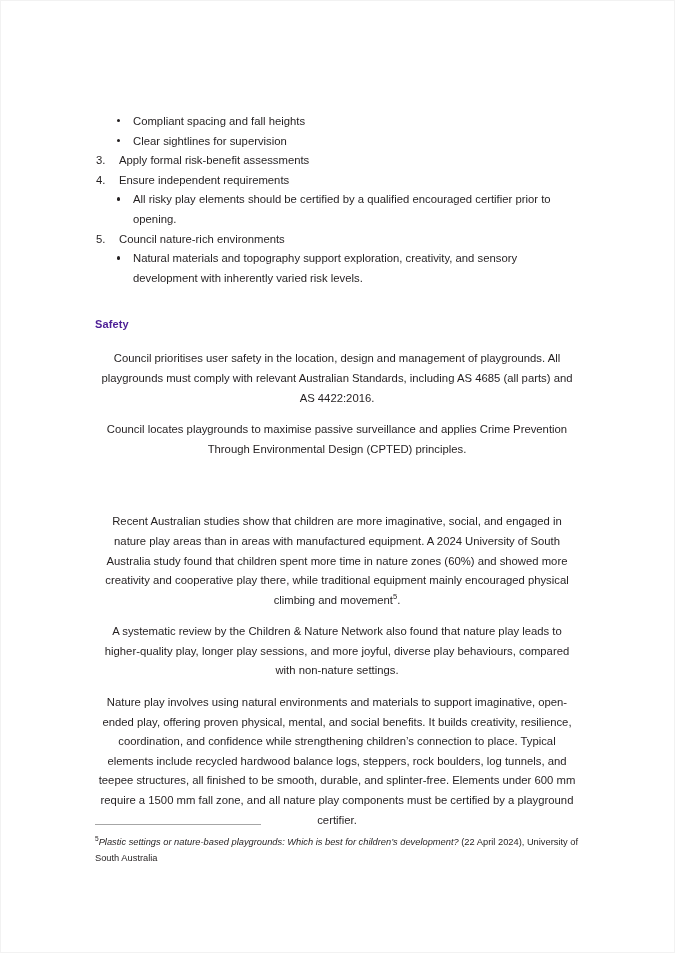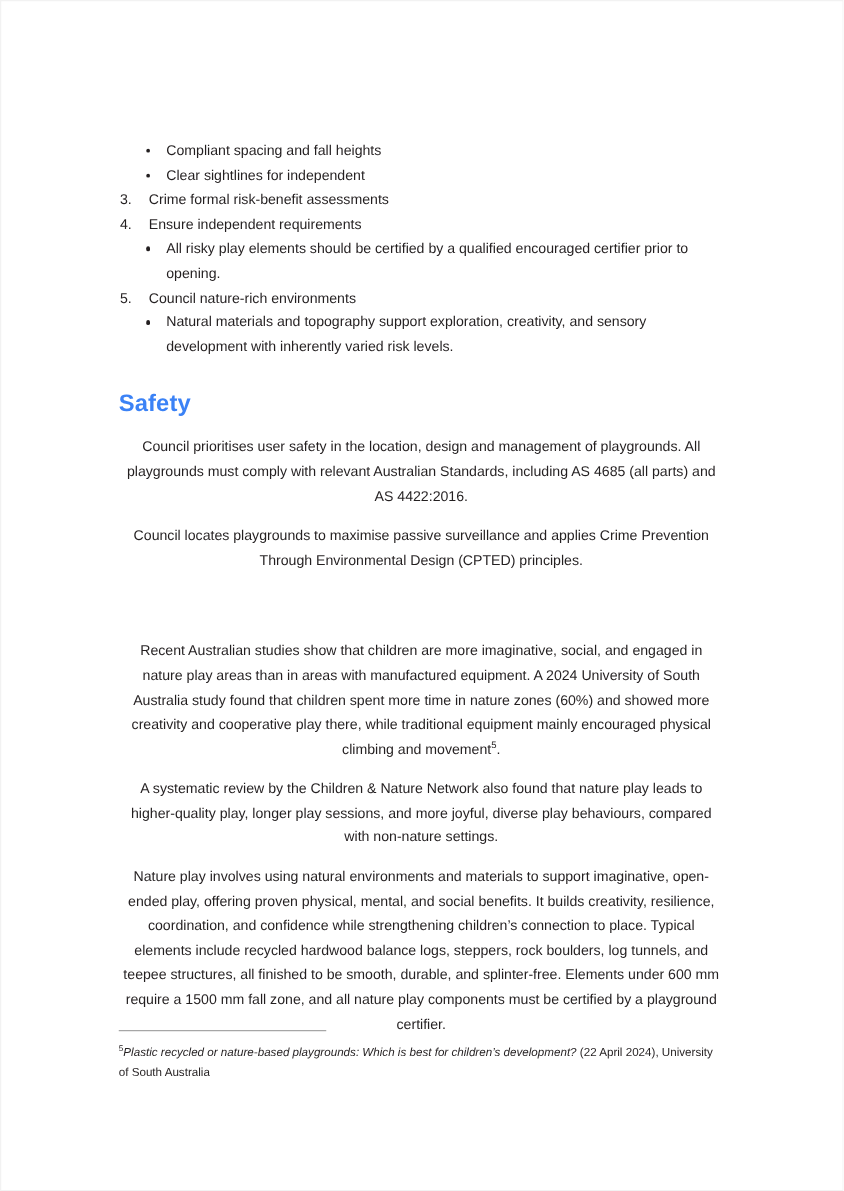--- a/index.html
+++ b/index.html
@@ -83,24 +83,24 @@
     display: block;
   }
 
   
   ul.bullets.lead > li {
     padding-left: 38px;
   }
 
   
   h2.section-title {
-    font-size: 19px;
+    font-size: 11px;
     line-height: 20px;
     font-weight: bold;
-    color: #3b82f6;
+    color: #4c1d95;
     margin: 0;
     letter-spacing: 0.1px;
   }
   .sp-before-h2 { height: 26px; }
   .sp-after-h2  { height: 11px; }
 
   
   p.body {
     font-size: 11.3px;
     line-height: 19.6px;
@@ -150,28 +150,28 @@
 
   <div class="content">
 
     <ul class="bullets lead">
       <li>
         <span class="dot"></span>
         <span class="li-text">Compliant spacing and fall heights</span>
       </li>
       <li>
         <span class="dot"></span>
-        <span class="li-text">Clear sightlines for independent</span>
+        <span class="li-text">Clear sightlines for supervision</span>
       </li>
     </ul>
 
     <ol class="numbered">
       <li>
         <span class="num">3.</span>
-        <span class="li-text">Crime formal risk-benefit assessments</span>
+        <span class="li-text">Apply formal risk-benefit assessments</span>
       </li>
     </ol>
 
     <ol class="numbered">
       <li>
         <span class="num">4.</span>
         <span class="li-text">Ensure independent requirements</span>
       </li>
     </ol>
     <ul class="bullets">
@@ -205,15 +205,15 @@
     <div class="sp-after-h2"></div>
 
     <p class="body"><span>Recent Australian studies show that children are more imaginative, social, and engaged in nature play areas than in areas with manufactured equipment. A 2024 University of South Australia study found that children spent more time in nature zones (60%) and showed more creativity and cooperative play there, while traditional equipment mainly encouraged physical climbing and movement</span><sup class="fnref">5</sup><span>.</span></p>
 
     <p class="body">A systematic review by the Children &amp; Nature Network also found that nature play leads to higher-quality play, longer play sessions, and more joyful, diverse play behaviours, compared with non-nature settings.</p>
     <p class="body">Nature play involves using natural environments and materials to support imaginative, open-ended play, offering proven physical, mental, and social benefits. It builds creativity, resilience, coordination, and confidence while strengthening children’s connection to place. Typical elements include recycled hardwood balance logs, steppers, rock boulders, log tunnels, and teepee structures, all finished to be smooth, durable, and splinter-free. Elements under 600 mm require a 1500 mm fall zone, and all nature play components must be certified by a playground certifier.</p>
   </div>
 
   <div class="footnote-area">
     <div class="footnote-rule"></div>
-    <div class="footnote"><sup class="fnnum">5</sup><span class="fn-title">Plastic recycled or nature-based playgrounds: Which is best for children’s development?</span><span> (22 April 2024), University of South Australia</span></div>
+    <div class="footnote"><sup class="fnnum">5</sup><span class="fn-title">Plastic settings or nature-based playgrounds: Which is best for children’s development?</span><span> (22 April 2024), University of South Australia</span></div>
   </div>
 </div>
 
 </body></html>

